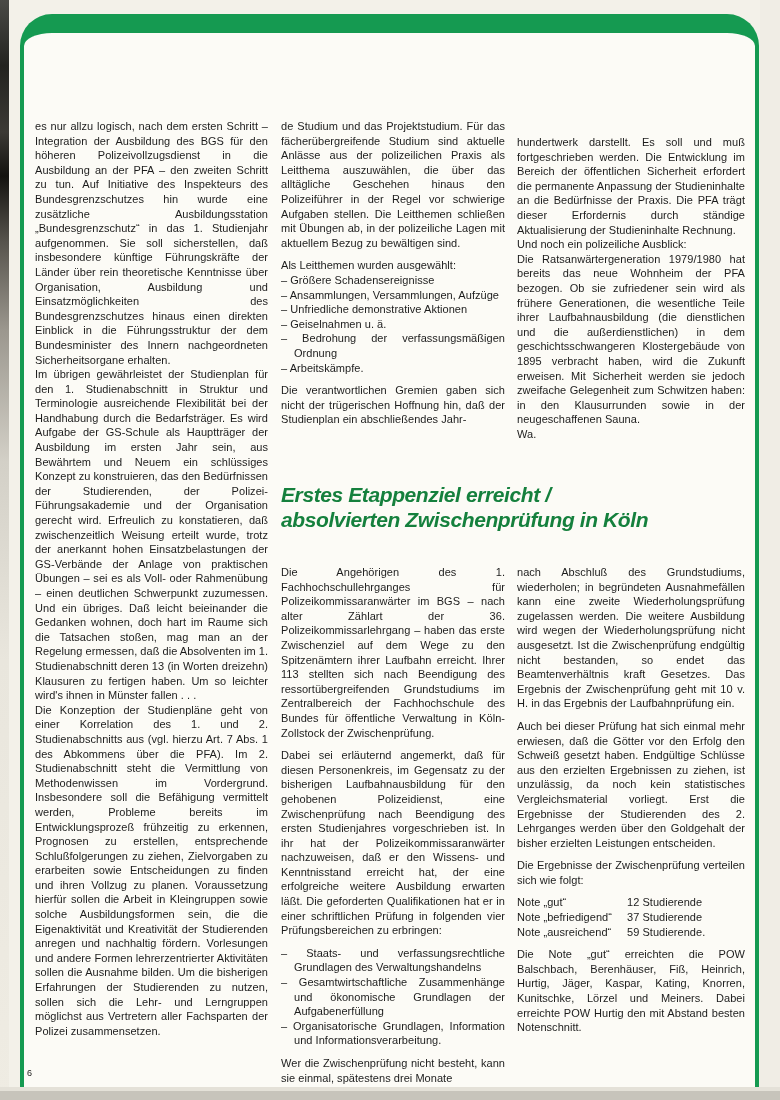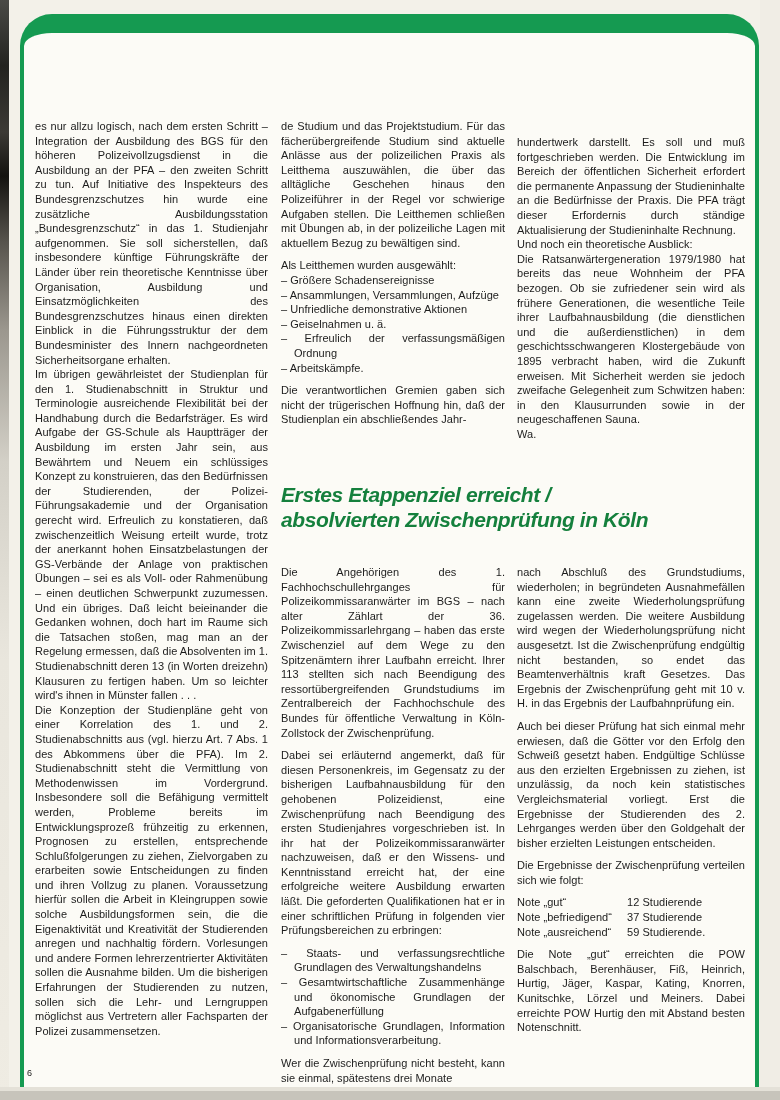--- a/index.html
+++ b/index.html
@@ -83,29 +83,29 @@
     </div>
 
     <div class="col col2t body-text">
       <p>de Studium und das Projektstudium. Für das fächerübergreifende Studium sind aktuelle Anlässe aus der polizeilichen Praxis als Leitthema auszuwählen, die über das alltägliche Geschehen hinaus den Polizeiführer in der Regel vor schwierige Aufgaben stellen. Die Leitthemen schließen mit Übungen ab, in der polizeiliche Lagen mit aktuellem Bezug zu bewältigen sind.</p>
       <p class="mt">Als Leitthemen wurden ausgewählt:</p>
       <div>
         <p class="hang">– Größere Schadensereignisse</p>
         <p class="hang">– Ansammlungen, Versammlungen, Aufzüge</p>
         <p class="hang">– Unfriedliche demonstrative Aktionen</p>
         <p class="hang">– Geiselnahmen u. ä.</p>
-        <p class="hang">– Erfreulich der verfassungsmäßigen Ordnung</p>
+        <p class="hang">– Bedrohung der verfassungsmäßigen Ordnung</p>
         <p class="hang">– Arbeitskämpfe.</p>
       </div>
       <p class="mt">Die verantwortlichen Gremien gaben sich nicht der trügerischen Hoffnung hin, daß der Studienplan ein abschließendes Jahr-</p>
     </div>
 
     <div class="col col3t body-text">
       <p>hundertwerk darstellt. Es soll und muß fortgeschrieben werden. Die Entwicklung im Bereich der öffentlichen Sicherheit erfordert die permanente Anpassung der Studieninhalte an die Bedürfnisse der Praxis. Die PFA trägt dieser Erfordernis durch ständige Aktualisierung der Studieninhalte Rechnung.</p>
-      <p>Und noch ein theoretische Ausblick:</p>
+      <p>Und noch ein polizeiliche Ausblick:</p>
       <p>Die Ratsanwärtergeneration 1979/1980 hat bereits das neue Wohnheim der PFA bezogen. Ob sie zufriedener sein wird als frühere Generationen, die wesentliche Teile ihrer Laufbahnausbildung (die dienstlichen und die außerdienstlichen) in dem geschichtsschwangeren Klostergebäude von 1895 verbracht haben, wird die Zukunft erweisen. Mit Sicherheit werden sie jedoch zweifache Gelegenheit zum Schwitzen haben: in den Klausurrunden sowie in der neugeschaffenen Sauna.</p>
       <p class="sig">Wa.</p>
     </div>
 
     <div class="headline">
       <div>Erstes Etappenziel erreicht /</div>
       <div>absolvierten Zwischenprüfung in Köln</div>
     </div>
 
     <div class="col col2b body-text">

